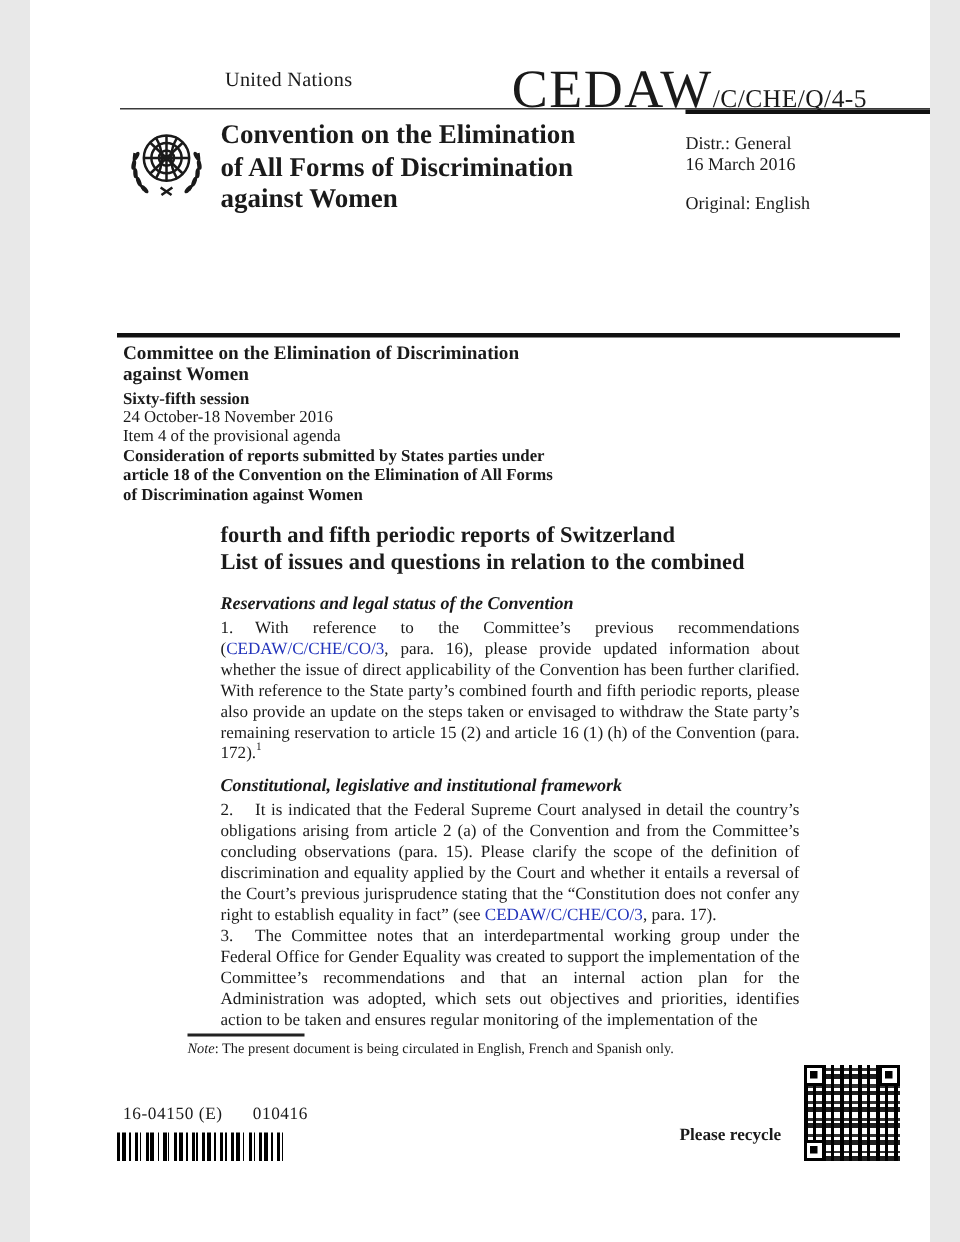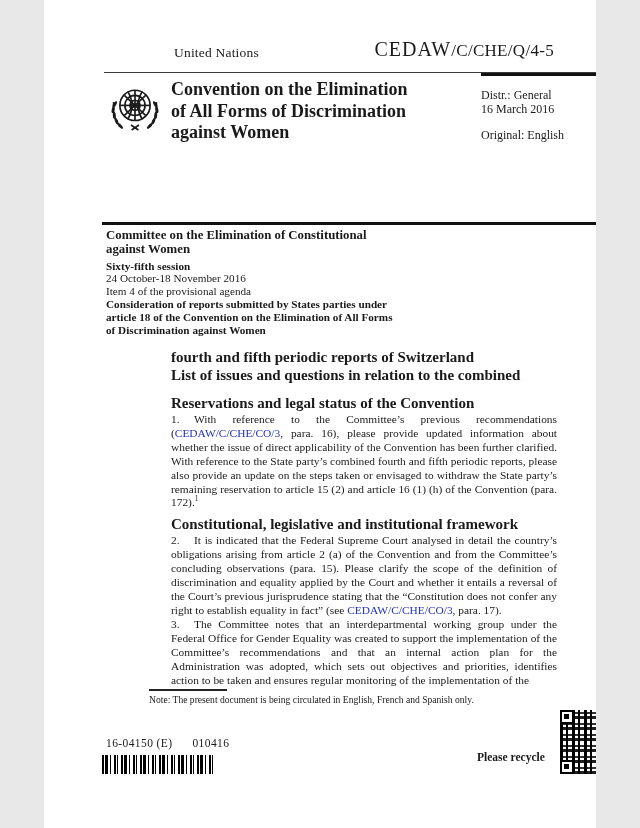--- a/index.html
+++ b/index.html
@@ -1,54 +1,54 @@
 <!DOCTYPE html>
 <html><head>
 <meta charset="utf-8">
 <style>
   html,body{margin:0;padding:0;background:#e8e8e8;}
   .page{
-    position:relative;width:552px;height:828px;background:#ffffff;
+    position:relative;width:600px;height:828px;background:#ffffff;
     font-family:"Liberation Serif","DejaVu Serif",serif;color:#1a1a1a;
     overflow:hidden;margin:0 auto;
   }
   
   .org-name{position:absolute;left:130px;top:45px;font-size:13.5px;letter-spacing:.2px;}
   .doc-symbol{position:absolute;right:42px;top:38px;display:flex;align-items:baseline;}
-  .sym-main{font-size:20px;letter-spacing:1px;}
+  .sym-main{font-size:36px;letter-spacing:1px;}
   .sym-suffix{font-size:17px;letter-spacing:.3px;}
   .rule-thin{position:absolute;left:60px;top:72px;width:550px;height:1px;background:#3a3a3a;}
   .rule-thick{position:absolute;left:437px;top:73px;width:173px;height:2.5px;background:#111;}
   .emblem{position:absolute;left:63px;top:82px;width:56px;height:58px;}
   .doc-title{position:absolute;left:127px;top:79px;width:330px;font-size:18px;font-weight:bold;line-height:21.5px;}
   .distr{position:absolute;left:437px;top:89px;font-size:12px;line-height:13.5px;}
   .distr .orig{margin-top:13px;}
   .rule-heavy{position:absolute;left:58px;top:222px;width:522px;height:2.5px;background:#111;}
   
   .committee{position:absolute;left:62px;top:229px;width:420px;font-size:11.2px;line-height:12.8px;}
   .c-name{font-size:12.8px;font-weight:bold;line-height:13.8px;margin-bottom:3px;}
   .c-session{font-weight:bold;}
   .c-agenda{font-weight:bold;}
   
   .mainblock{position:absolute;left:127px;width:386px;}
   .list-title{top:349px;font-size:15px;font-weight:bold;line-height:17.5px;}
-  .subhead{font-size:15px;font-weight:bold;}
+  .subhead{font-size:12px;font-weight:bold;font-style:italic;}
   .sh1{top:395px;}
   .sh2{top:516px;}
   .para{font-size:11.4px;line-height:13.9px;text-align:justify;}
   .p1{top:413px;}
   .p2{top:534px;}
   .p3{top:618px;}
   .pnum{display:inline-block;min-width:23px;}
   a.xref{color:#2233bb;text-decoration:none;}
   sup.fnref{font-size:7.5px;vertical-align:super;line-height:0;}
   
   .fn-rule{position:absolute;left:105px;top:689px;width:78px;height:1.5px;background:#222;}
   .footnotes{position:absolute;left:105px;top:694px;width:408px;font-size:9.6px;line-height:12.2px;}
-  .fn-note-label{}
+  .fn-note-label{font-style:italic;}
   .fn-item{padding-left:16px;text-indent:-8px;}
   .fn-item sup{font-size:7px;}
   
   .docnum{position:absolute;left:62px;top:737px;font-size:11.5px;letter-spacing:.4px;}
   .docnum .gap{margin-left:20px;}
   .barcode{position:absolute;left:58px;top:755px;width:114px;height:19px;
     background:repeating-linear-gradient(90deg,
       #000 0 2px,#fff 2px 3px,#000 3px 6px,#fff 6px 8px,
       #000 8px 9px,#fff 9px 12px,#000 12px 14px,#fff 14px 15px,
       #000 15px 16px,#fff 16px 19px);}
@@ -120,21 +120,21 @@
   <div class="distr">
     <div>Distr.: General</div>
     <div>16 March 2016</div>
     <div class="orig">Original: English</div>
   </div>
 
   <div class="rule-heavy"></div>
 
   <div class="committee">
     <div class="c-name">
-      <div>Committee on the Elimination of Constitutional</div>
+      <div>Committee on the Elimination of Discrimination</div>
       <div>against Women</div>
     </div>
     <div class="c-session">Sixty-fifth session</div>
     <div>24 October-18 November 2016</div>
     <div>Item 4 of the provisional agenda</div>
     <div class="c-agenda">
       <div>Consideration of reports submitted by States parties under</div>
       <div>article 18 of the Convention on the Elimination of All Forms</div>
       <div>of Discrimination against Women</div>
     </div>

